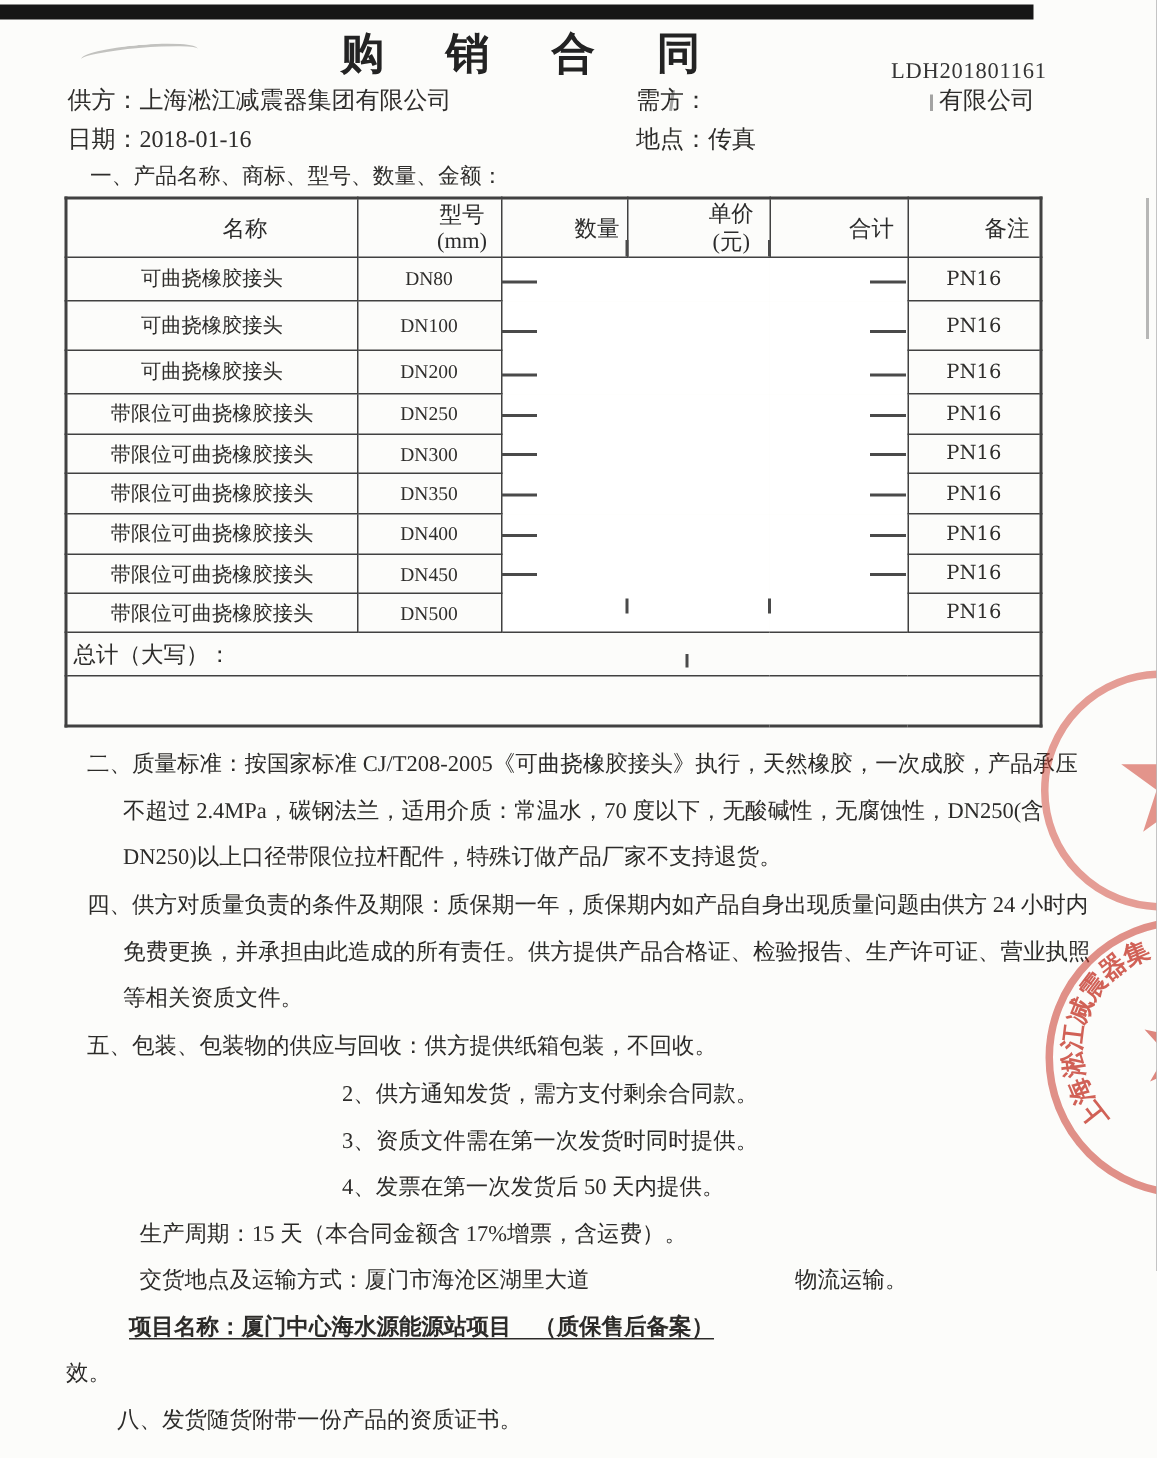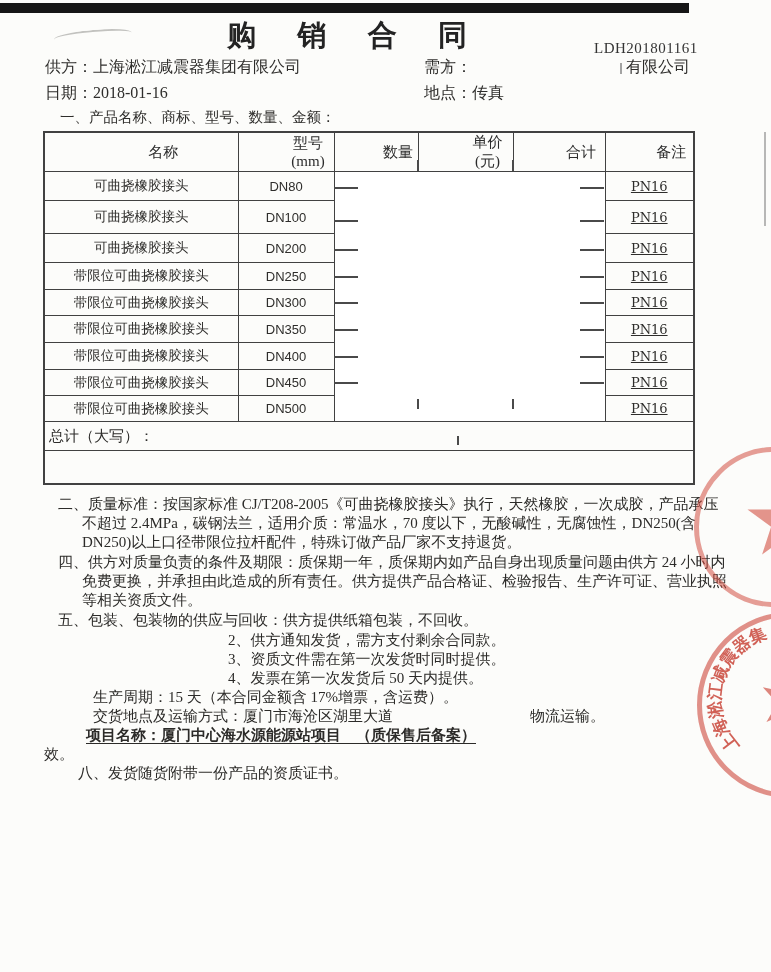--- a/index.html
+++ b/index.html
@@ -33,28 +33,28 @@
   .products tbody tr:nth-child(1){height:29px;}
   .products tbody tr:nth-child(2){height:33px;}
   .products tbody tr:nth-child(3){height:29px;}
   .products tbody tr:nth-child(4){height:27px;}
   .products tbody tr:nth-child(5){height:26px;}
   .products tbody tr:nth-child(6){height:27px;}
   .products tbody tr:nth-child(7){height:27px;}
   .products tbody tr:nth-child(8){height:26px;}
   .products tbody tr:nth-child(9){height:26px;}
   .products td.c-name{font-size:13.5px;}
-  .products td.c-model{font-size:13px;font-family:Liberation Sans, sans-serif;}
-  .products td.c-note{font-size:13px;font-family:"DejaVu Serif",serif;text-decoration:underline;}
+  .products td.c-model{font-size:13px;font-family:Liberation Serif, serif;}
+  .products td.c-note{font-size:13px;font-family:"DejaVu Serif",serif;}
   .products td.erased{border:none;background:#fff;}
   .products tr.total-row{height:35px;}
   .products tr.total-row td{text-align:left;font-size:15px;padding-left:4px;}
   .products tr.empty-row{height:33px;}
   
-  .clauses{position:absolute;top:495px;left:0;width:733px;font-size:15px;line-height:19px;color:#2c2b29;}
+  .clauses{position:absolute;top:495px;left:0;width:733px;font-size:15px;line-height:31px;color:#2c2b29;}
   .clause{padding-left:82px;text-indent:-24px;margin-bottom:1px;}
   .lead-bold{font-weight:bold;}
   .c6-item{padding-left:228px;text-indent:0;}
   .c6-sub{padding-left:93px;text-indent:0;position:relative;}
   .logistics{position:absolute;left:530px;top:0;}
   .project-line{padding-left:86px;text-indent:0;font-weight:bold;}
   .project-line span{text-decoration:underline;text-underline-offset:3px;}
   .c7-l1{padding-left:68px;text-indent:0;}
   .c7-l2{padding-left:44px;text-indent:0;}
   .c8{padding-left:78px;text-indent:0;}

